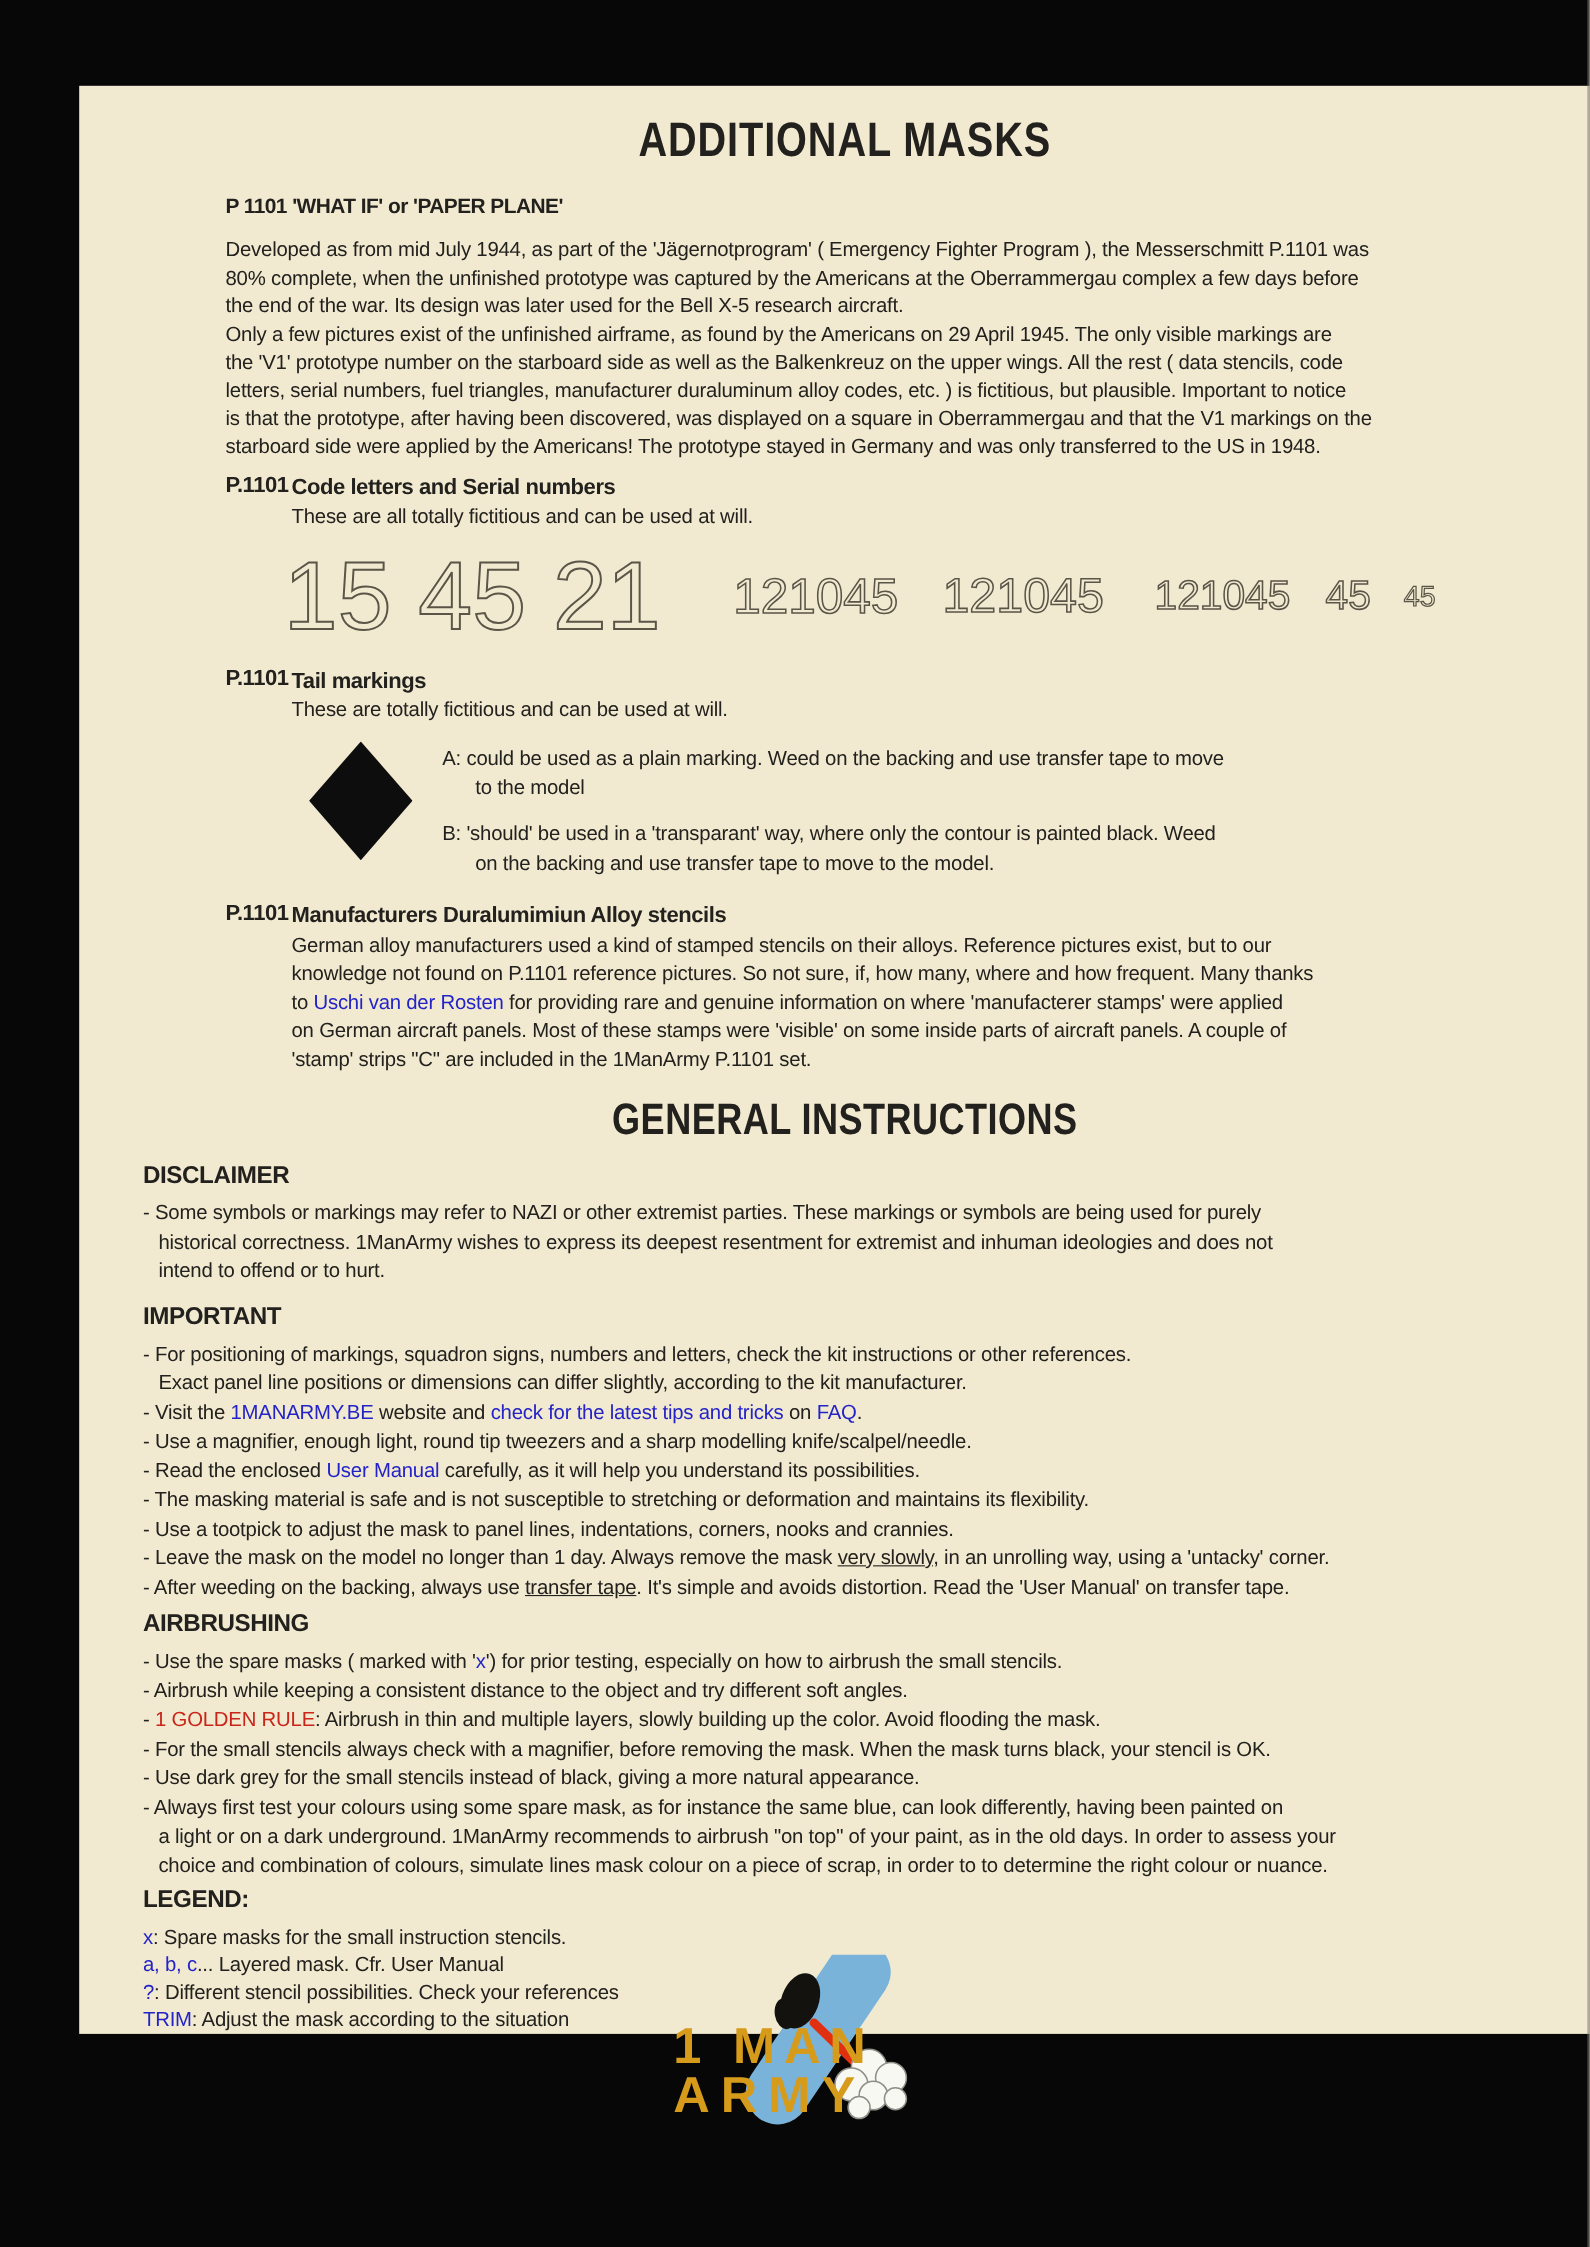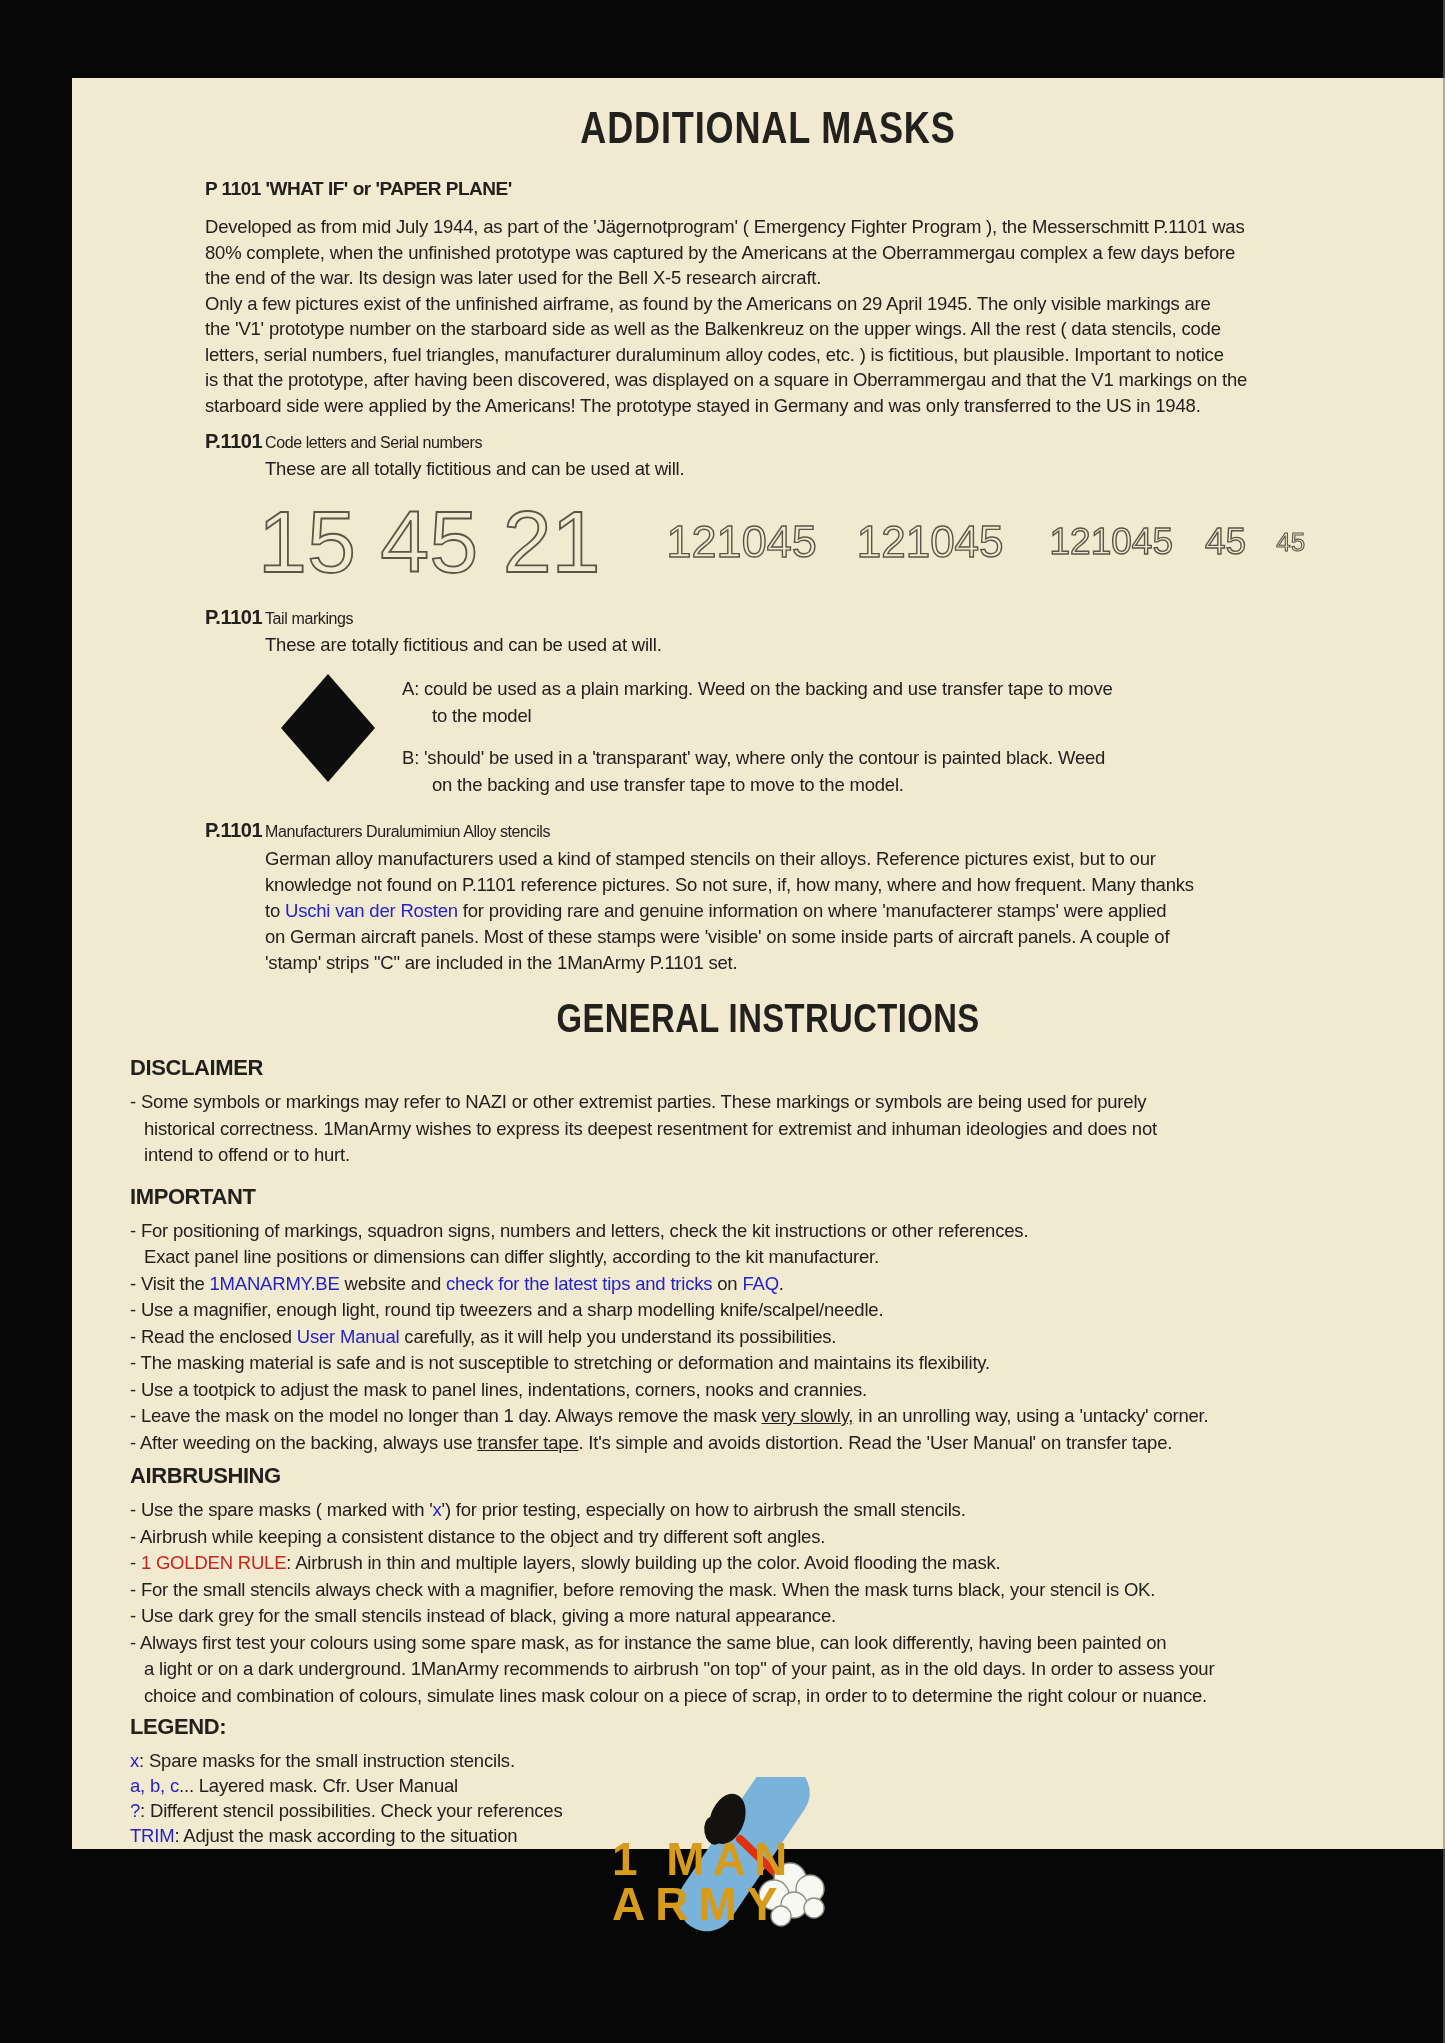--- a/index.html
+++ b/index.html
@@ -22,21 +22,21 @@
   .intro{margin:22px 0 0 133px;}
   .intro h2{margin:0 0 10px;font-size:19px;line-height:30px;font-weight:700;letter-spacing:-0.5px;}
   .line{font-size:18.5px;line-height:25.5px;letter-spacing:-0.2px;white-space:pre;}
   .line.ind{padding-left:14px;}
   .line.ind2{padding-left:30px;}
   .link{color:var(--link,#2323c8);}
   .red{color:var(--red,#c92519);}
   .und{text-decoration:underline;}
   .psec{display:flex;margin:12px 0 0 133px;}
   .psec .lab{width:60px;font-size:20px;font-weight:700;letter-spacing:-0.4px;flex:none;}
-  .psec h3{margin:0;font-size:16px;line-height:26px;font-weight:400;letter-spacing:-0.4px;}
+  .psec h3{margin:0;font-size:20px;line-height:26px;font-weight:700;letter-spacing:-0.4px;}
   .psec .pbody .line{line-height:26px;}
   .stencil-row{display:flex;align-items:center;height:104px;margin:8px 0 0 186px;}
   .st{
     font-weight:400;white-space:pre;color:transparent;
     -webkit-text-stroke:1.4px var(--outline,#5b5548);
   }
   @supports not (-webkit-text-stroke:1px black){ .st{color:var(--outline,#5b5548);} }
   .st.xl{font-size:88px;letter-spacing:0px;-webkit-text-stroke-width:1.8px;margin-right:66px;}
   .st.md{font-size:45px;margin-right:40px;}
   .st.md2{font-size:44px;margin-right:46px;}

